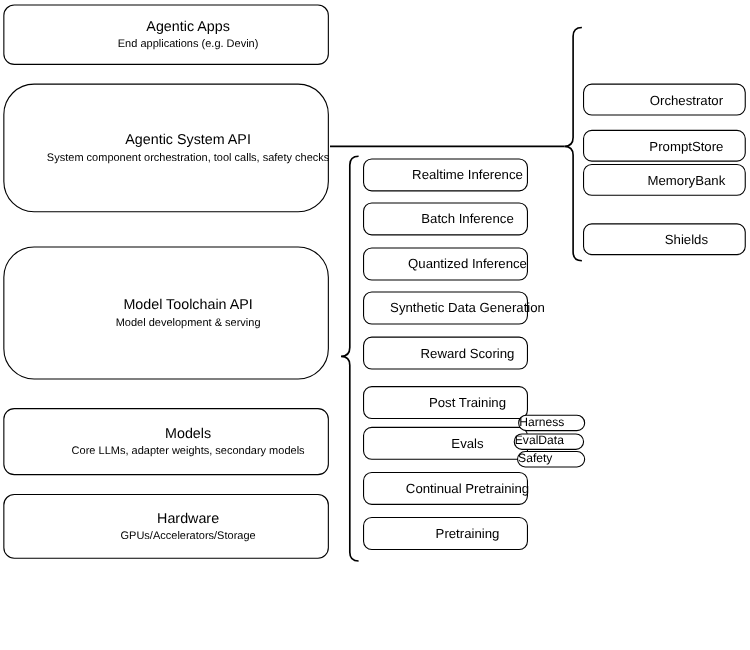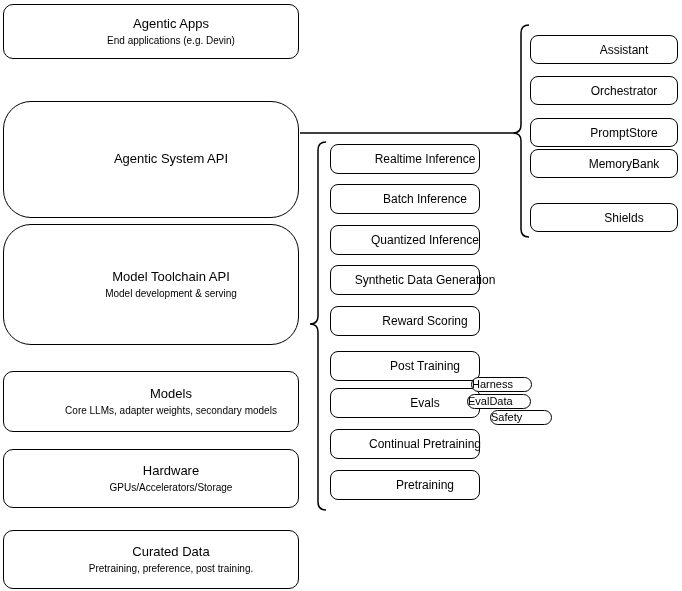--- a/index.html
+++ b/index.html
@@ -67,43 +67,40 @@
     <path d="M 300 133 L 513 133" fill="none" stroke="#000000" stroke-width="1.5"></path>
     <path d="M 529 25 Q 521 25 521 33 L 521 125 Q 521 133 513 133 Q 521 133 521 141 L 521 229 Q 521 237 529 237" fill="none" stroke="#000000" stroke-width="1.5"></path>
     <path d="M 326 142 Q 318 142 318 150 L 318 316 Q 318 324 310 324 Q 318 324 318 332 L 318 502 Q 318 510 326 510" fill="none" stroke="#000000" stroke-width="1.5"></path>
   </svg>
 
   <div class="node left-node" style="top:4px; height:55px; border-radius:10px">
     <div class="title">Agentic Apps</div>
     <div class="subtitle">End applications (e.g. Devin)</div>
   </div>
 
-  <div class="node left-node" style="top:101px; height:117px; border-radius:28px">
+  <div class="node left-node" style="top:76px; height:117px; border-radius:28px">
     <div class="title">Agentic System API</div>
+    <div class="subtitle">System component orchestration, tool calls, safety checks</div>
   </div>
 
   <div class="node left-node" style="top:224px; height:121px; border-radius:28px">
     <div class="title">Model Toolchain API</div>
     <div class="subtitle">Model development &amp; serving</div>
   </div>
 
   <div class="node left-node" style="top:371px; height:61px; border-radius:10px">
     <div class="title">Models</div>
     <div class="subtitle">Core LLMs, adapter weights, secondary models</div>
   </div>
 
   <div class="node left-node" style="top:449px; height:59px; border-radius:10px">
     <div class="title">Hardware</div>
     <div class="subtitle">GPUs/Accelerators/Storage</div>
   </div>
 
-  <div class="node left-node" style="top:530px; height:59px; border-radius:10px">
-    <div class="title">Curated Data</div>
-    <div class="subtitle">Pretraining, preference, post training.</div>
-  </div>
 
   <div class="node svc" style="top:144px">
     <span>Realtime Inference</span>
   </div>
   <div class="node svc" style="top:184px">
     <span>Batch Inference</span>
   </div>
   <div class="node svc" style="top:225px">
     <span>Quantized Inference</span>
   </div>
@@ -125,27 +122,24 @@
   <div class="node svc" style="top:470px">
     <span>Pretraining</span>
   </div>
 
   <div class="pill" style="left:471px; top:377px; width:61px">
     <span>Harness</span>
   </div>
   <div class="pill" style="left:467px; top:394px; width:64px">
     <span>EvalData</span>
   </div>
-  <div class="pill" style="left:490px; top:410px; width:62px">
+  <div class="pill" style="left:470px; top:410px; width:62px">
     <span>Safety</span>
   </div>
 
-  <div class="node comp" style="top:35px">
-    <span>Assistant</span>
-  </div>
   <div class="node comp" style="top:76px">
     <span>Orchestrator</span>
   </div>
   <div class="node comp" style="top:118px">
     <span>PromptStore</span>
   </div>
   <div class="node comp" style="top:149px">
     <span>MemoryBank</span>
   </div>
   <div class="node comp" style="top:203px">

